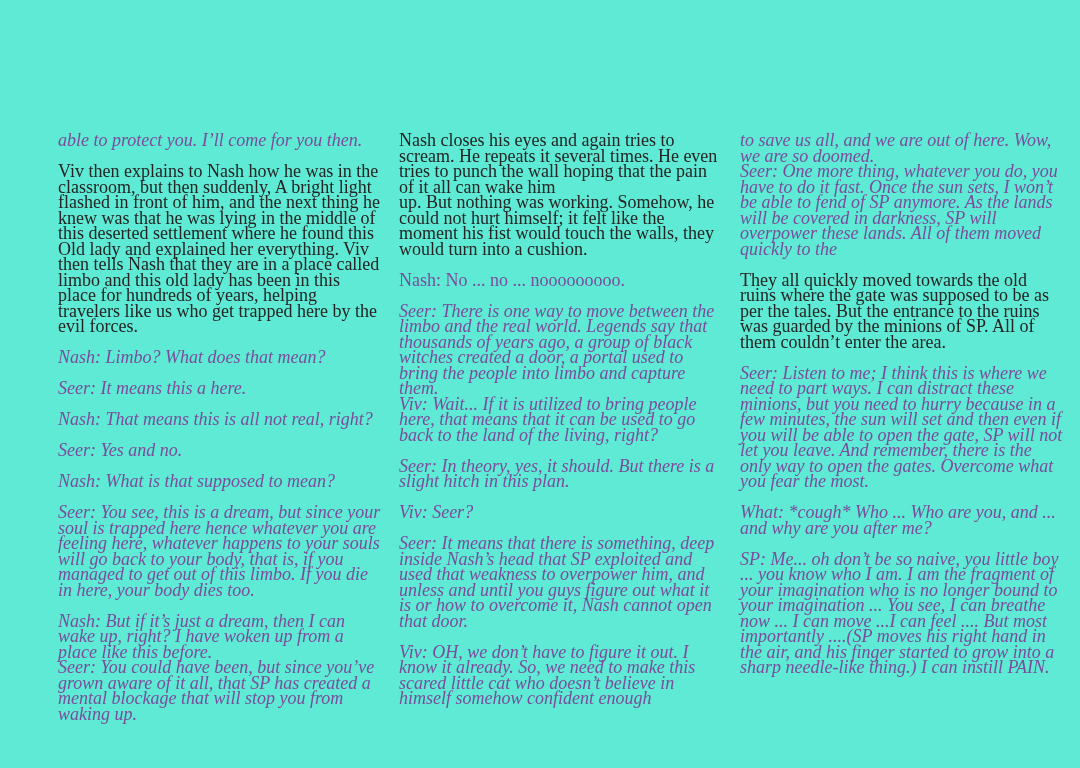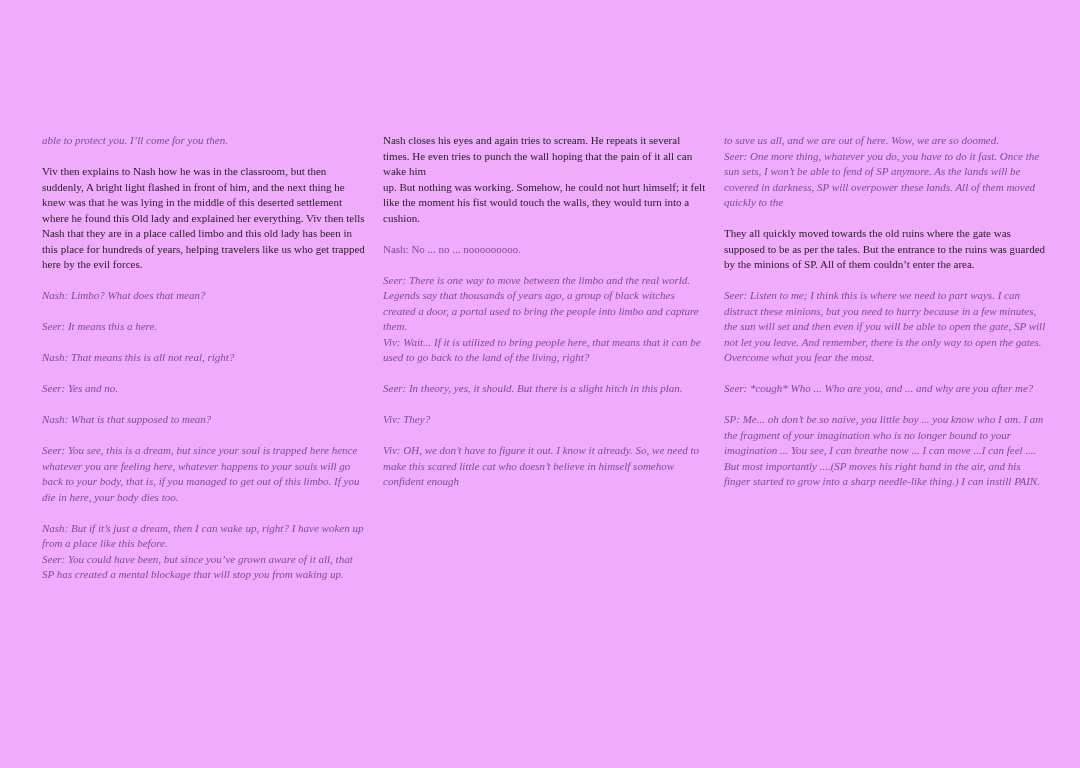--- a/index.html
+++ b/index.html
@@ -4,26 +4,26 @@
 <style>
   html, body {
     margin: 0;
     padding: 0;
     background: #ffffff;
   }
   .page {
     position: relative;
     width: 1080px;
     height: 768px;
-    background: #f0abfc;
+    background: #5eead4;
     overflow: hidden;
     box-sizing: border-box;
-    padding: 133px 30px 0 42px;
+    padding: 133px 30px 0 58px;
     font-family: "Liberation Serif", "DejaVu Serif", serif;
-    font-size: 11px;
+    font-size: 18px;
     line-height: 15.5px;
   }
   .columns {
     display: flex;
     gap: 18px;
   }
   .col {
     width: 323px;
     flex: 0 0 323px;
   }
@@ -63,25 +63,26 @@
         <p class="para dialogue">Nash: But if it’s just a dream, then I can wake up, right? I have woken up from a place like this before.
 Seer: You could have been, but since you’ve grown aware of it all, that SP has created a mental blockage that will stop you from waking up.</p>
       </div>
     <div class="col">
         <p class="para narration">Nash closes his eyes and again tries to scream. He repeats it several times. He even tries to punch the wall hoping that the pain of it all can wake him
 up. But nothing was working. Somehow, he could not hurt himself; it felt like the moment his fist would touch the walls, they would turn into a cushion.</p>
         <p class="para dialogue_roman">Nash: No ... no ... nooooooooo.</p>
         <p class="para dialogue">Seer: There is one way to move between the limbo and the real world. Legends say that thousands of years ago, a group of black witches created a door, a portal used to bring the people into limbo and capture them.
 Viv: Wait... If it is utilized to bring people here, that means that it can be used to go back to the land of the living, right?</p>
         <p class="para dialogue">Seer: In theory, yes, it should. But there is a slight hitch in this plan.</p>
-        <p class="para dialogue">Viv: They?</p>
+        <p class="para dialogue">Viv: Seer?</p>
+        <p class="para dialogue">Seer: It means that there is something, deep inside Nash’s head that SP exploited and used that weakness to overpower him, and unless and until you guys figure out what it is or how to overcome it, Nash cannot open that door.</p>
         <p class="para dialogue">Viv: OH, we don’t have to figure it out. I know it already. So, we need to make this scared little cat who doesn’t believe in himself somehow confident enough</p>
       </div>
     <div class="col">
         <p class="para dialogue">to save us all, and we are out of here. Wow, we are so doomed.
 Seer: One more thing, whatever you do, you have to do it fast. Once the sun sets, I won’t be able to fend of SP anymore. As the lands will be covered in darkness, SP will overpower these lands. All of them moved quickly to the</p>
         <p class="para narration">They all quickly moved towards the old ruins where the gate was supposed to be as per the tales. But the entrance to the ruins was guarded by the minions of SP. All of them couldn’t enter the area.</p>
         <p class="para dialogue">Seer: Listen to me; I think this is where we need to part ways. I can distract these minions, but you need to hurry because in a few minutes, the sun will set and then even if you will be able to open the gate, SP will not let you leave. And remember, there is the only way to open the gates. Overcome what you fear the most.</p>
-        <p class="para dialogue">Seer: *cough* Who ... Who are you, and ... and why are you after me?</p>
+        <p class="para dialogue">What: *cough* Who ... Who are you, and ... and why are you after me?</p>
         <p class="para dialogue">SP: Me... oh don’t be so naive, you little boy ... you know who I am. I am the fragment of your imagination who is no longer bound to your imagination ... You see, I can breathe now ... I can move ...I can feel .... But most importantly ....(SP moves his right hand in the air, and his finger started to grow into a sharp needle-like thing.) I can instill PAIN.</p>
       </div>
   </div>
 </div>
 
 </body></html>

